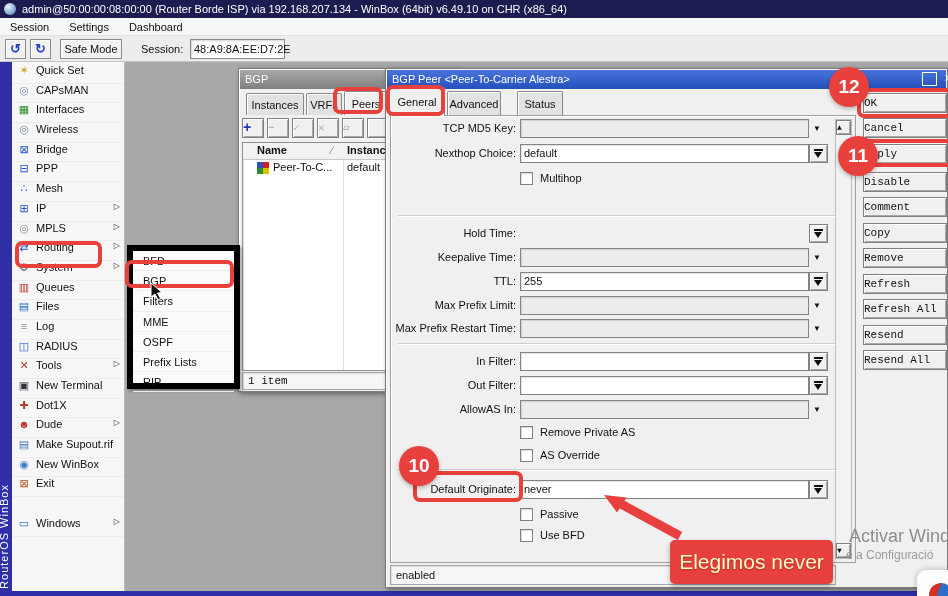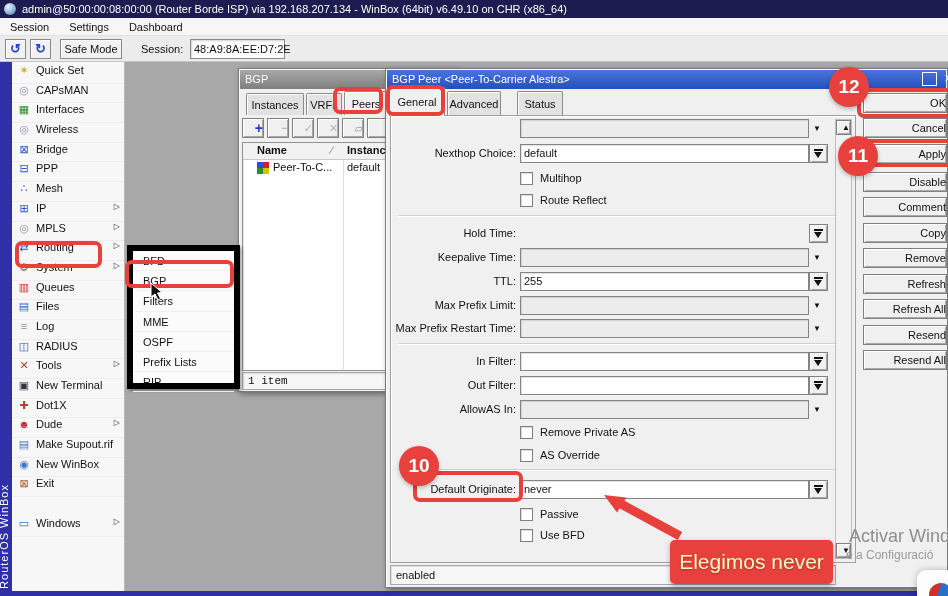--- a/index.html
+++ b/index.html
@@ -44,21 +44,21 @@
   #submenu { position:absolute; left:127px; top:245px; width:113px; height:144px; background:#fbfbfb; border:6px solid #000000; box-shadow:2px 2px 3px rgba(0,0,0,.3); z-index:20; }
   .sub-item { height:20.2px; line-height:20px; padding-left:10px; border-bottom:1px solid #efefef; }
 
   
   .win { position:absolute; background:#f0f0f0; border:1px solid #7a7a7a; box-shadow:2px 2px 5px rgba(0,0,0,.4), inset 1px 1px 0 #fcfcfc; }
   .wtitle { position:absolute; left:1px; right:1px; top:1px; height:19px; padding:3px 5px 0; color:#fff; }
   .tb-blue { background:linear-gradient(#4a74dc,#2450bc); }
   .tb-gray { background:linear-gradient(#a8a8a8,#7f7f7f); }
   .tab { position:absolute; background:#e2e2e2; border:1px solid #8a8a8a; border-bottom:none; border-radius:2px 2px 0 0; text-align:center; box-shadow:inset 1px 1px 0 #fff; }
   .tab.active { background:#f0f0f0; z-index:3; }
-  .btn3d { background:#f0f0f0; border:1px solid #808080; box-shadow:inset 1px 1px 0 #fff, inset -1px -1px 0 #a8a8a8; text-align:right; }
+  .btn3d { background:#f0f0f0; border:1px solid #808080; box-shadow:inset 1px 1px 0 #fff, inset -1px -1px 0 #a8a8a8; text-align:left;font-family:Liberation Mono, monospace; }
 
   
   #bgp-window { left:238px; top:68px; width:222px; height:324px; z-index:10; }
   .bgpbtn { position:absolute; top:49px; width:22px; height:20px; line-height:18px; }
   #bgp-table { position:absolute; left:3px; top:73px; width:216px; height:229px; background:#fff; border:1px solid #909090; box-shadow:inset 1px 1px 1px rgba(0,0,0,.12); }
   #bgp-table .thead { position:absolute; left:0; top:0; right:0; height:17px; background:#f2f2f2; border-bottom:1px solid #c8c8c8; }
   .colsep { position:absolute; left:100px; top:0; bottom:0; width:1px; background:#ddd; }
   .pico { position:absolute; left:14px; top:2px; width:12px; height:12px; background:conic-gradient(#c22 0 25%, #d4c400 25% 50%, #2e8b2e 50% 75%, #2952c8 75%); }
   #bgp-status { position:absolute; left:3px; top:303px; width:216px; height:18px; background:#f6f6f6; border:1px solid #a8a8a8; box-shadow:inset 1px 1px 1px rgba(0,0,0,.1); line-height:16px; padding-left:5px;font-family:Liberation Mono, monospace; }
 
@@ -271,37 +271,34 @@
 <div id="peer-window" class="win">
   <div class="wtitle tb-blue">BGP Peer &lt;Peer-To-Carrier Alestra&gt;</div>
   <div class="winctl" id="max-btn"></div>
   <div class="winctl" id="close-btn">✕</div>
   <div class="tab active" style="left:3px;top:18px;width:56px;height:29px;line-height:28px">General</div>
   <div class="tab" style="left:61px;top:22px;width:54px;height:25px;line-height:24px">Advanced</div>
   <div class="tab" style="left:131px;top:22px;width:46px;height:25px;line-height:24px">Status</div>
   <div id="peer-panel"></div>
 
   <div class="frow" style="top:50px">
+    <span class="flabel">TCP MD5 Key:</span>
     <span class="ffield dis"></span>
     <span class="flatarr">▼</span>
   </div>
   <div class="frow" style="top:75px">
     <span class="flabel">Nexthop Choice:</span>
     <span class="ffield">default</span>
     <span class="loadbtn btn3d">
         <span class="ldg"></span>
       </span>
   </div>
   <div class="crow" style="top:102px">
     <span class="cbox"></span>
     <span class="clabel">Multihop</span>
-  </div>
-  <div class="crow" style="top:124px">
-    <span class="cbox"></span>
-    <span class="clabel">Route Reflect</span>
   </div>
   <div class="fsep" style="top:146px"></div>
   <div class="frow" style="top:155px">
     <span class="flabel">Hold Time:</span>
     <span class="loadbtn btn3d">
         <span class="ldg"></span>
       </span>
     <span class="suffix">s</span>
   </div>
   <div class="frow" style="top:179px">

